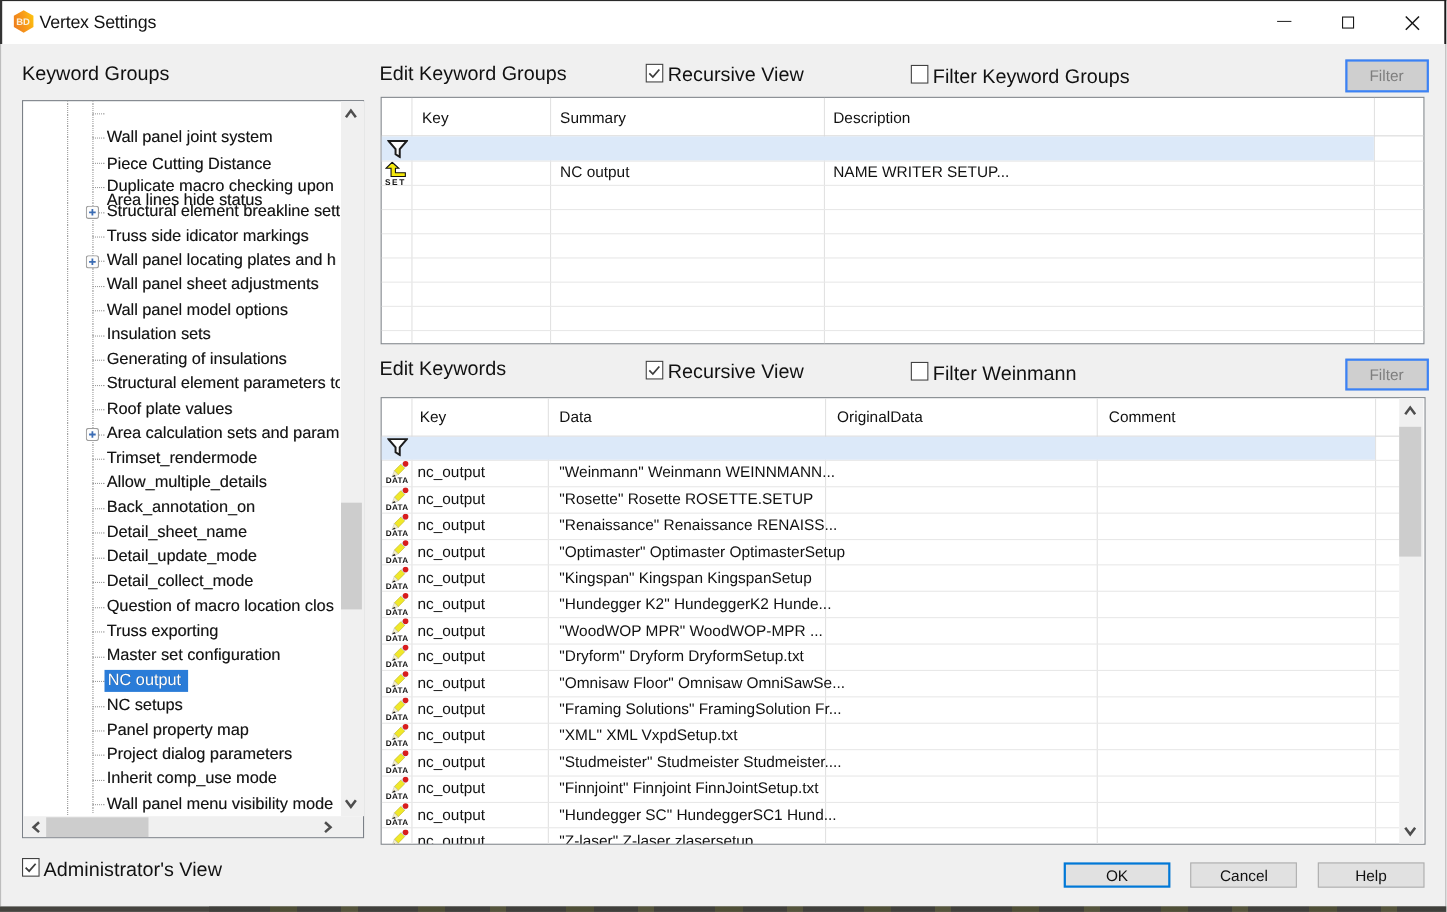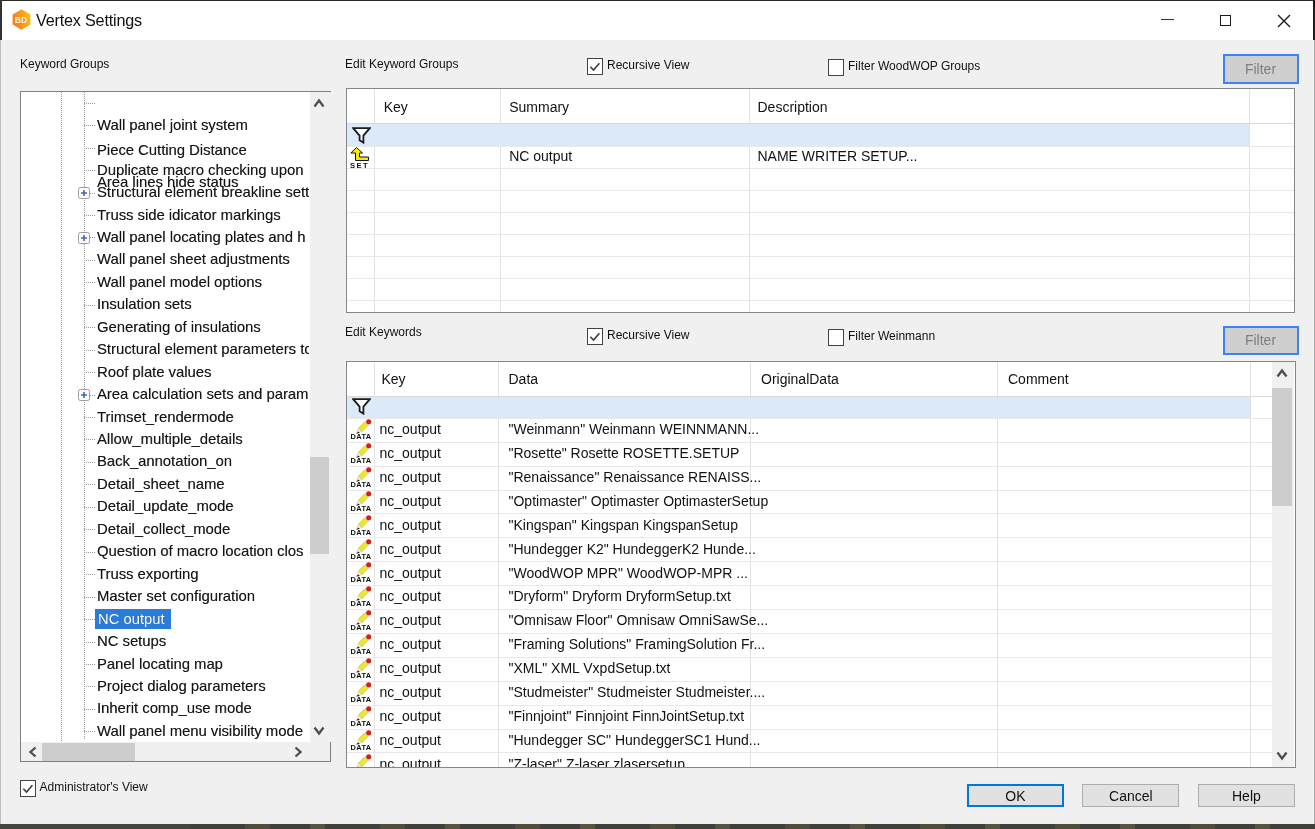--- a/index.html
+++ b/index.html
@@ -1,16 +1,16 @@
 <!DOCTYPE html>
 <html><head><meta charset="utf-8"><style>
 html,body{margin:0;padding:0;}
 body{width:1315px;height:829px;overflow:hidden;font-family:"Liberation Sans",sans-serif;background:#f0f0f0;}
 .abs{position:absolute;}
-.lbl{position:absolute;font-size:12px;letter-spacing:0;color:#111;white-space:nowrap;line-height:1;}
+.lbl{position:absolute;font-size:18px;letter-spacing:0;color:#111;white-space:nowrap;line-height:1;}
 .tlbl{position:absolute;font-size:14.8px;letter-spacing:0;color:#141414;white-space:nowrap;line-height:1;text-shadow:0.3px 0 0 rgba(20,20,20,0.45);}
 .cell{position:absolute;font-size:14px;letter-spacing:0;color:#111;white-space:nowrap;line-height:1;}
 .cb{position:absolute;width:16.5px;height:16.5px;background:#fff;border:1.5px solid #424242;box-sizing:border-box;}
 .btn{position:absolute;background:#e1e1e1;border:1px solid #adadad;font-size:14px;color:#111;display:flex;align-items:center;justify-content:center;}
 .btnd{position:absolute;background:#cfcfcf;border:2px solid #3b82f6;font-size:14px;color:#7e7e7e;display:flex;align-items:center;justify-content:center;}
 .vguide{position:absolute;width:1px;background-image:repeating-linear-gradient(to bottom,#9a9a9a 0 1px,transparent 1px 2px);}
 .hguide{position:absolute;height:1px;background-image:repeating-linear-gradient(to right,#9a9a9a 0 1px,transparent 1px 2px);}
 .gridv{position:absolute;width:1px;background:#e2e2e2;}
 .gridh{position:absolute;height:1px;background:#e8e8e8;}
 .thumb{position:absolute;background:#cdcdcd;}
@@ -104,21 +104,21 @@
 <div class="hguide" style="left:63px;top:482.1px;width:11px;"></div>
 <div class="tlbl" style="left:76px;top:474.6px;">Truss exporting</div>
 <div class="hguide" style="left:63px;top:504.6px;width:11px;"></div>
 <div class="tlbl" style="left:76px;top:497.1px;">Master set configuration</div>
 <div class="hguide" style="left:63px;top:527.1px;width:11px;"></div>
 <div class="abs" style="left:74px;top:516.9px;width:76px;height:20.5px;background:#2a7cd8;"></div>
 <div class="tlbl" style="left:77px;top:519.6px;color:#fff;">NC output</div>
 <div class="hguide" style="left:63px;top:549.5px;width:11px;"></div>
 <div class="tlbl" style="left:76px;top:542px;">NC setups</div>
 <div class="hguide" style="left:63px;top:572px;width:11px;"></div>
-<div class="tlbl" style="left:76px;top:564.5px;">Panel locating map</div>
+<div class="tlbl" style="left:76px;top:564.5px;">Panel property map</div>
 <div class="hguide" style="left:63px;top:594.4px;width:11px;"></div>
 <div class="tlbl" style="left:76px;top:586.9px;">Project dialog parameters</div>
 <div class="hguide" style="left:63px;top:616.9px;width:11px;"></div>
 <div class="tlbl" style="left:76px;top:609.4px;">Inherit comp_use mode</div>
 <div class="hguide" style="left:63px;top:639.3px;width:11px;"></div>
 <div class="tlbl" style="left:76px;top:631.8px;">Wall panel menu visibility mode</div>
 </div>
 <div class="abs" style="left:310px;top:92px;width:20.5px;height:650px;background:#f0f0f0;"></div>
 <svg class="abs" style="left:310px;top:95.5px;" width="18" height="14" viewBox="0 0 18 14">
       <path d="M4.5 10.5 L9 4.5 L13.5 10.5" stroke="#4e4e4e" stroke-width="2.3" fill="none"></path>
@@ -135,21 +135,21 @@
       <path d="M4.5 3.5 L9.5 8 L4.5 12.5" stroke="#4e4e4e" stroke-width="2.3" fill="none"></path>
     </svg>
 <div class="thumb" style="left:42px;top:742.5px;width:93px;height:18px;"></div>
 <div class="lbl" style="left:345px;top:58px;">Edit Keyword Groups</div>
 <div class="cb" style="left:586.5px;top:58px;"></div>
     <svg class="abs" style="left:588px;top:59.5px;" width="13.5" height="13.5" viewBox="0 0 13.5 13.5">
       <path d="M2.3 6.8 L5.5 10 L11.4 3.2" stroke="#3d3d3d" stroke-width="1.6" fill="none"></path>
     </svg>
 <div class="lbl" style="left:607px;top:59px;">Recursive View</div>
 <div class="cb" style="left:827.5px;top:59px;"></div>
-<div class="lbl" style="left:848px;top:60px;">Filter WoodWOP Groups</div>
+<div class="lbl" style="left:848px;top:60px;">Filter Keyword Groups</div>
 <div class="btnd" style="left:1222.5px;top:54px;width:72px;height:25.5px;">Filter</div>
 <div class="abs" style="left:346px;top:88px;width:948.5px;height:225px;background:#fff;border:1px solid #82878c;box-sizing:border-box;"></div>
 <div class="gridv" style="left:373.5px;top:89px;height:223px;"></div>
 <div class="gridv" style="left:499.7px;top:89px;height:223px;"></div>
 <div class="gridv" style="left:748.8px;top:89px;height:223px;"></div>
 <div class="gridv" style="left:1249px;top:89px;height:223px;"></div>
 <div class="cell" style="left:383.7px;top:100px;">Key</div>
 <div class="cell" style="left:509.2px;top:100px;">Summary</div>
 <div class="cell" style="left:757.5px;top:100px;">Description</div>
 <div class="abs" style="left:347px;top:122.5px;width:946.5px;height:1px;background:#d9d9d9;"></div>

